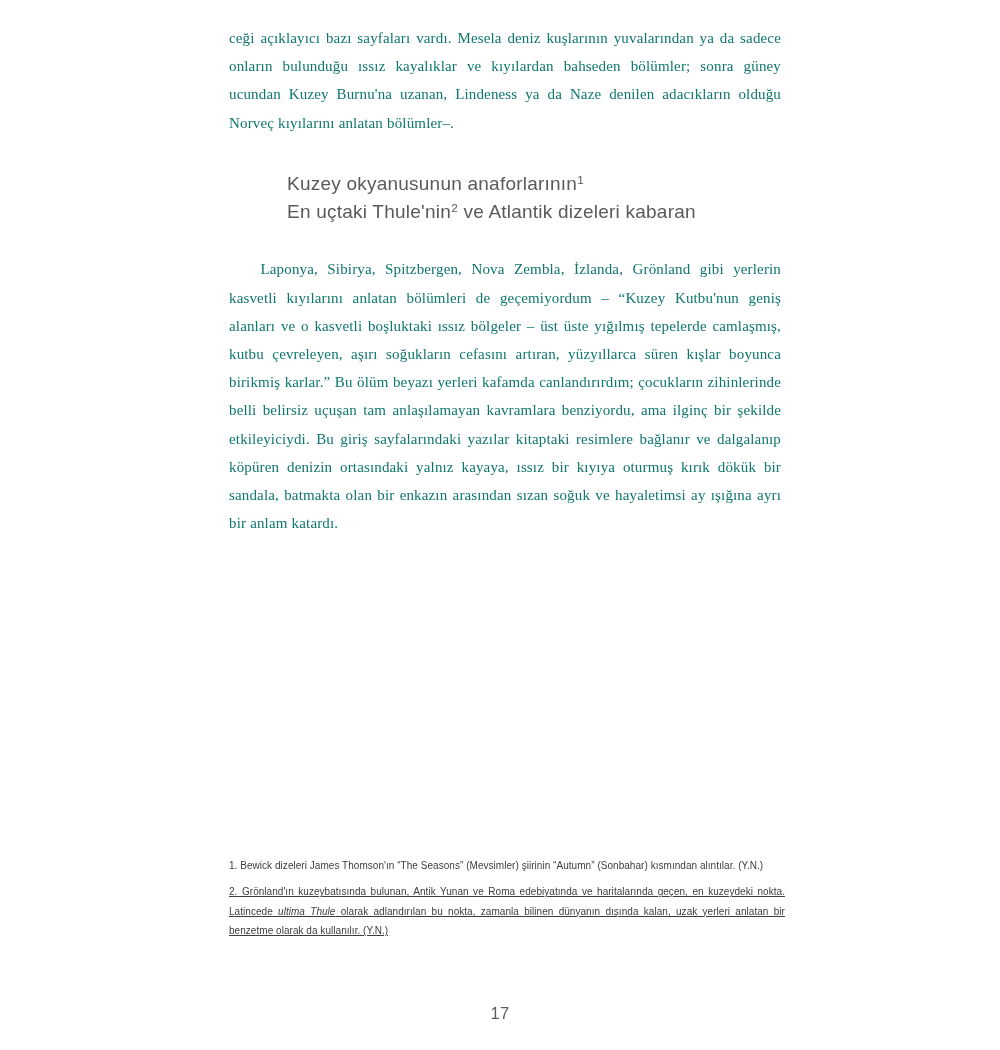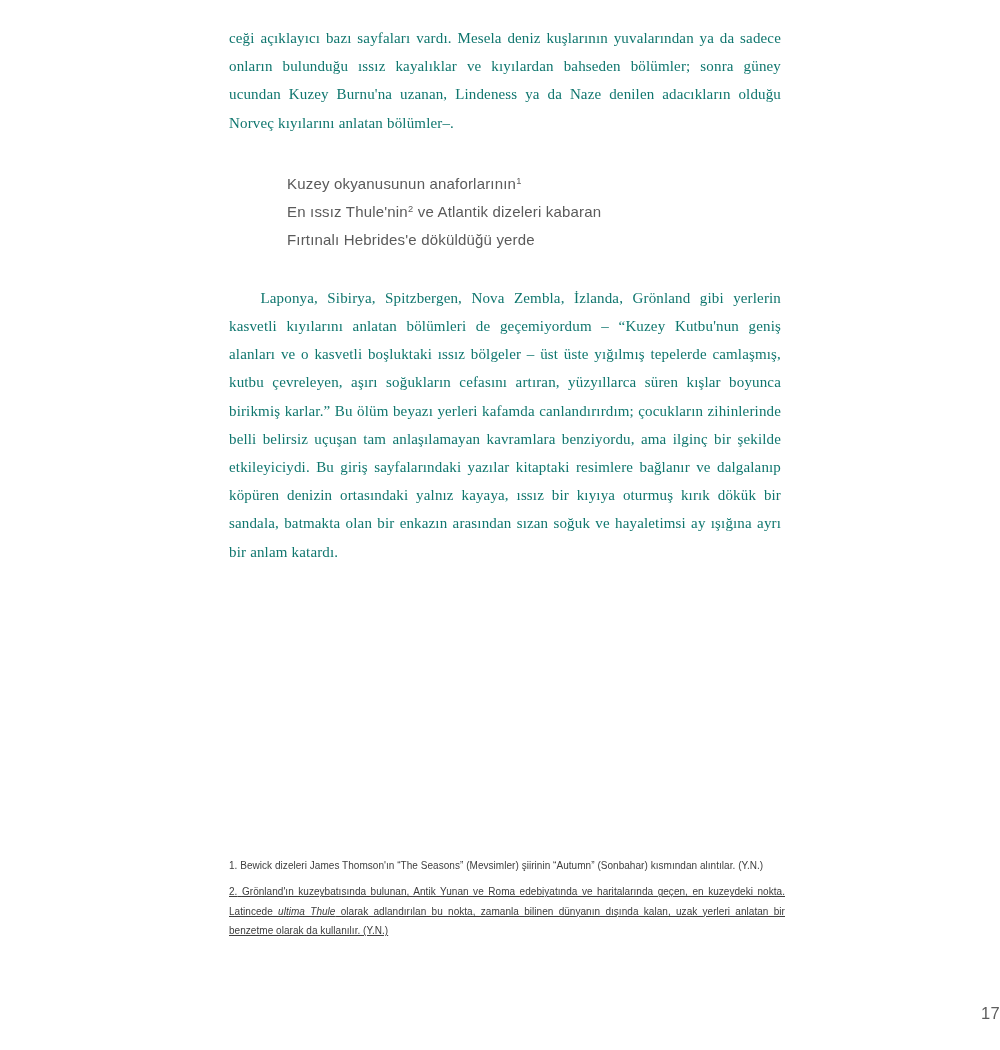--- a/index.html
+++ b/index.html
@@ -51,21 +51,21 @@
   }
   .body-par.indented {
     text-indent: 2.1em;
   }
 
   
   .verse-block {
     margin-top: 33px;
     margin-bottom: 0;
     font-family: "Liberation Sans", sans-serif;
-    font-size: 15px;
+    font-size: 19px;
     line-height: 28.3px;
     color: #5a5a5a;
     font-weight: 400;
     letter-spacing: 0.012em;
   }
   .verse-line {
     white-space: nowrap;
     padding-left: 58px;
   }
   .verse-line.runover {
@@ -106,45 +106,44 @@
   .footnote .it {
     font-style: italic;
   }
 
   
   .folio {
     position: absolute;
     left: 0;
     top: 1004px;
     width: 1000px;
-    text-align: right;
+    text-align: center;
     font-family: "Liberation Sans", sans-serif;
     font-size: 16.5px;
     color: #5d5d5d;
     letter-spacing: 0.02em;
   }
 </style>
 </head>
 <body>
 
 <div class="page">
 
   <div class="text-column">
 
     <p class="body-par first">ceği açıklayıcı bazı sayfaları vardı. Mesela deniz kuşlarının yuvalarından ya da sadece onların bulunduğu ıssız kayalıklar ve kıyılardan bahseden bölümler; sonra güney ucundan Kuzey Burnu'na uzanan, Lindeness ya da Naze denilen adacıkların olduğu Norveç kıyılarını anlatan bölümler–.</p>
 
     <div class="verse-block">
 
       <div class="verse-line"><span>Kuzey okyanusunun anaforlarının</span><sup>1</sup></div>
 
 
-      <div class="verse-line"><span>En ıssız Thule'nin</span><sup>2</sup><span> ve Atlantik dizeleri kabaran</span></div>
+      <div class="verse-line"><span>En uçtaki Thule'nin</span><sup>2</sup><span> ve Atlantik dizeleri kabaran</span></div>
 
 
-      <div class="verse-line"><span>Fırtınalı Hebrides'e döküldüğü yerde</span></div>
 
     </div>
 
     <div class="after-verse-gap"></div>
 
     <p class="body-par indented">Laponya, Sibirya, Spitzbergen, Nova Zembla, İzlanda, Grönland gibi yerlerin kasvetli kıyılarını anlatan bölümleri de geçemiyordum – “Kuzey Kutbu'nun geniş alanları ve o kasvetli boşluktaki ıssız bölgeler – üst üste yığılmış tepelerde camlaşmış, kutbu çevreleyen, aşırı soğukların cefasını artıran, yüzyıllarca süren kışlar boyunca birikmiş karlar.” Bu ölüm beyazı yerleri kafamda canlandırırdım; çocukların zihinlerinde belli belirsiz uçuşan tam anlaşılamayan kavramlara benziyordu, ama ilginç bir şekilde etkileyiciydi. Bu giriş sayfalarındaki yazılar kitaptaki resimlere bağlanır ve dalgalanıp köpüren denizin ortasındaki yalnız kayaya, ıssız bir kıyıya oturmuş kırık dökük bir sandala, batmakta olan bir enkazın arasından sızan soğuk ve hayaletimsi ay ışığına ayrı bir anlam katardı.</p>
 
   </div>
 
   <div class="footnotes">

